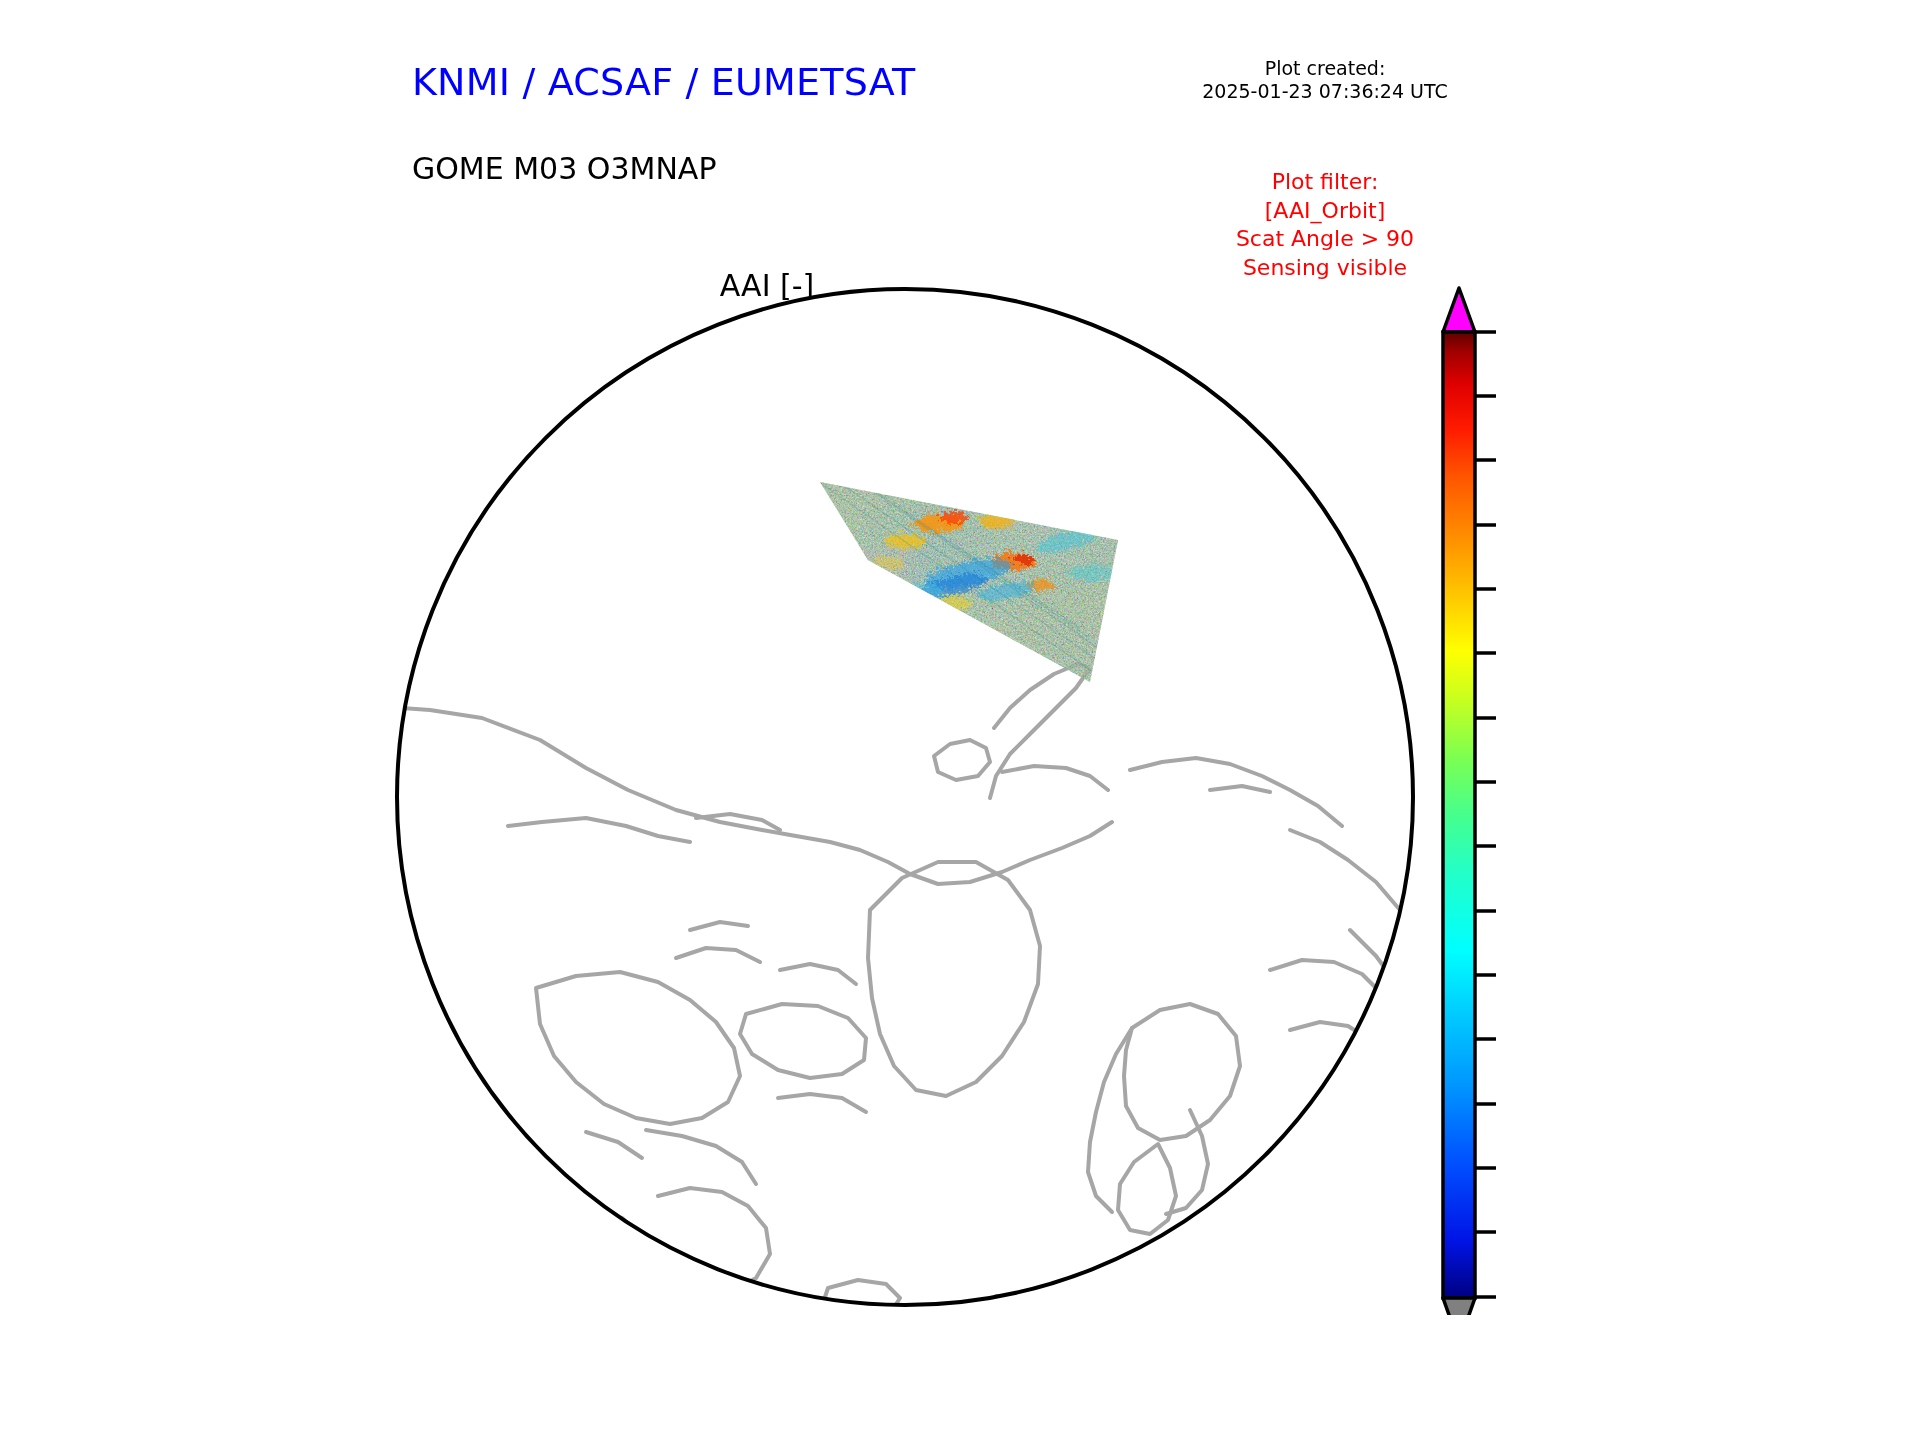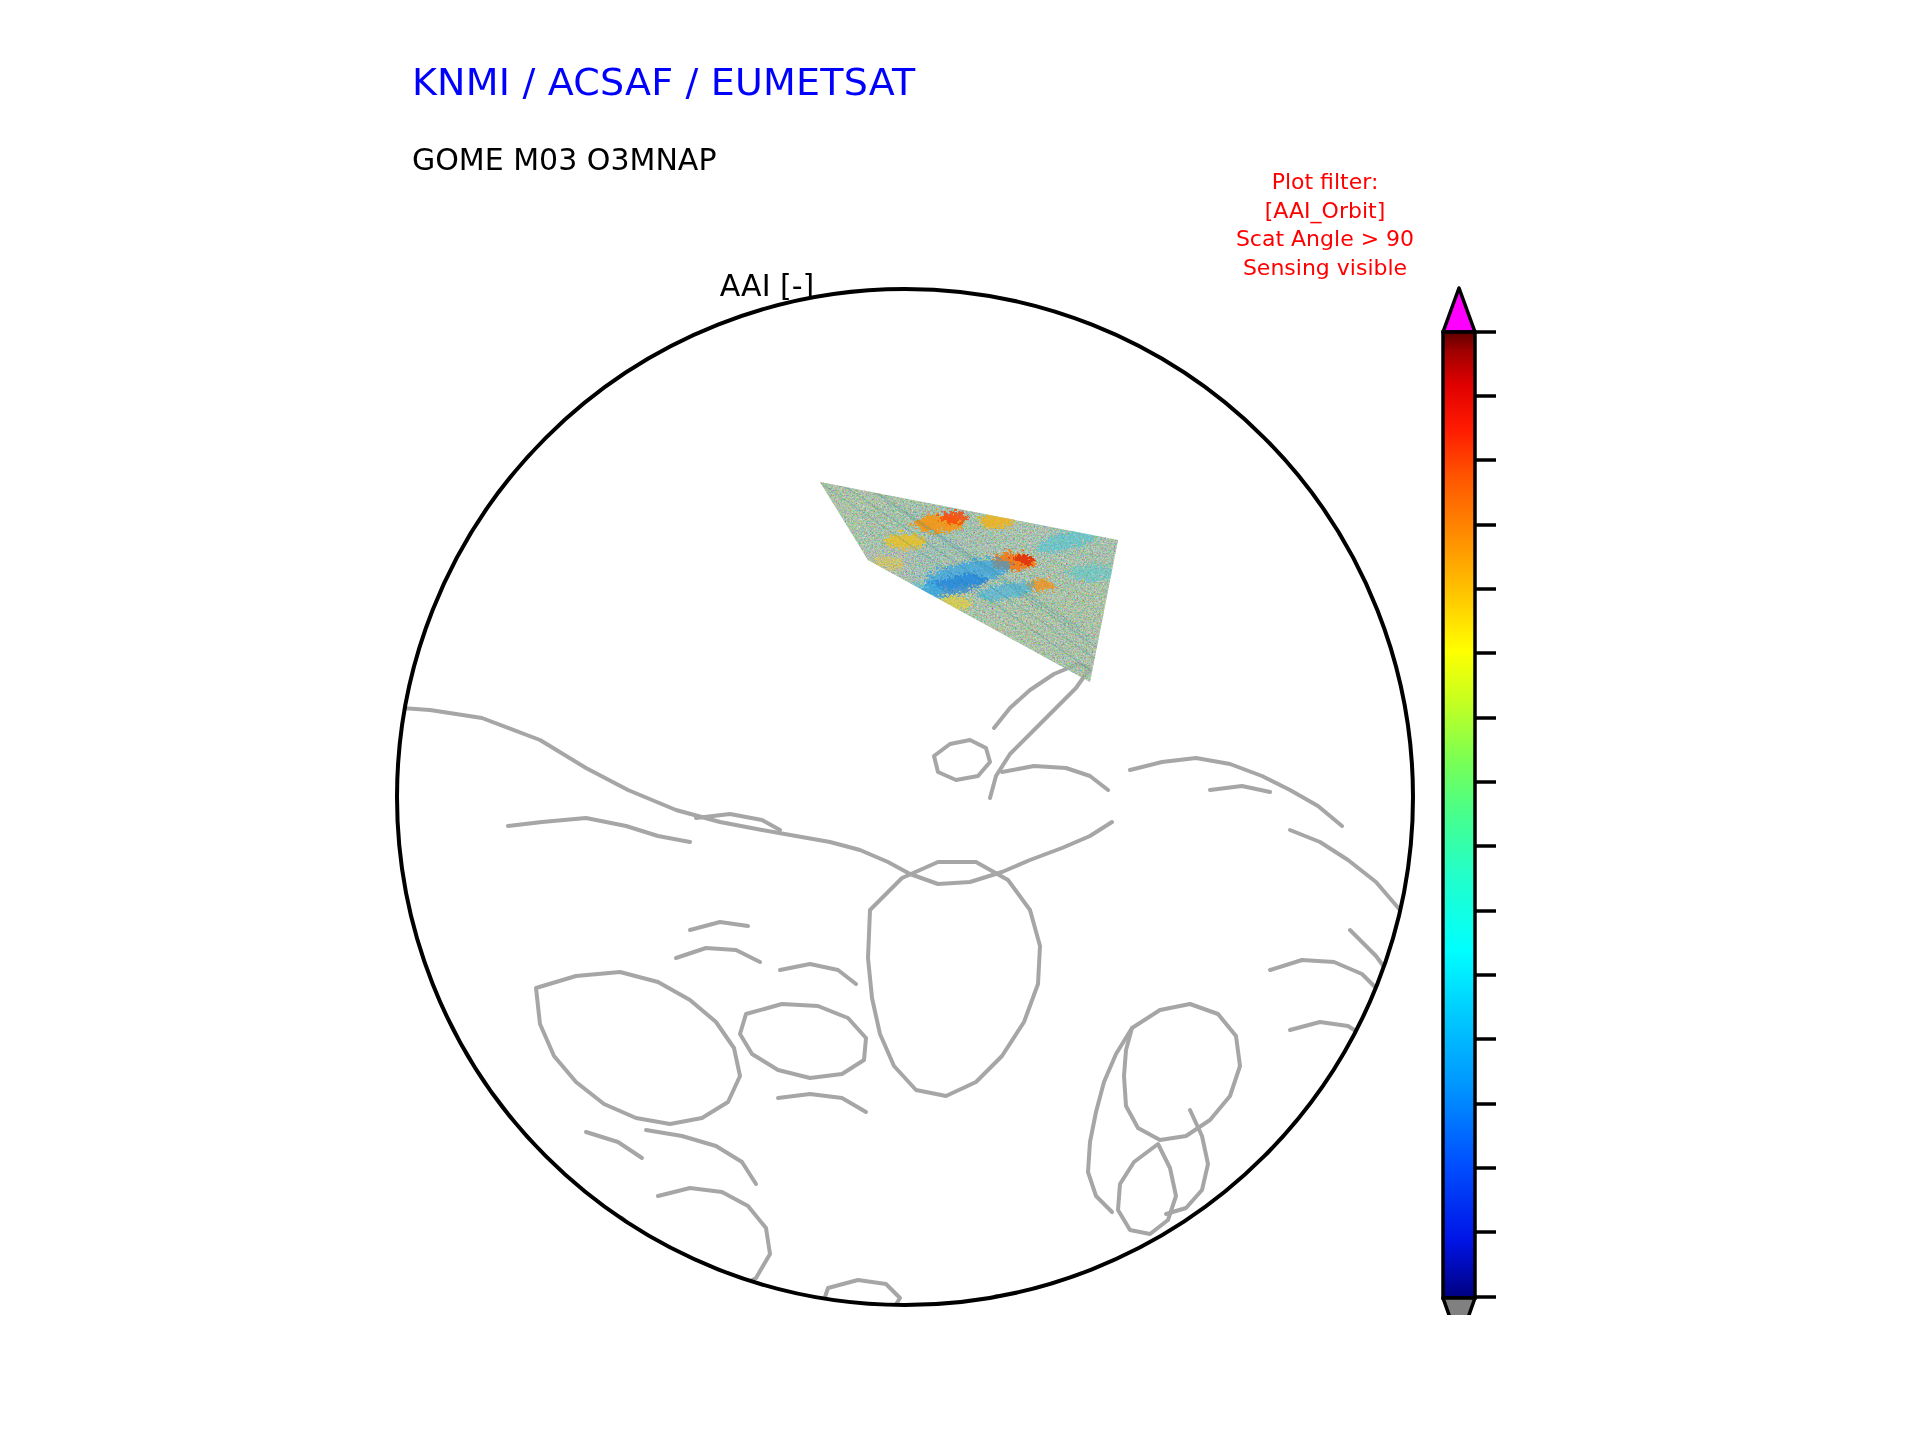--- a/index.html
+++ b/index.html
@@ -51,21 +51,21 @@
 
   .hdr-product {
     position: absolute;
     left: 412px;
     top: 140px;
     font-size: 30px;
     color: #000000;
     white-space: nowrap;
     line-height: 1.36;
   }
-  .hdr-product div { white-space: nowrap; }
+  .hdr-product div { white-space: nowrap; margin-top: 9px; }
 
   .hdr-quantity {
     position: absolute;
     left: 412px;
     top: 232px;
     width: 710px;
     text-align: center;
     font-size: 30px;
     color: #000000;
     white-space: nowrap;
@@ -105,20 +105,24 @@
   }
   #colorbar-svg { display: block; }
 </style>
 </head>
 <body>
 
 <div id="plot-root">
 
   <div class="hdr-institutes">KNMI / ACSAF / EUMETSAT</div>
 
+  <div class="hdr-created">
+    <div>Plot created:</div>
+    <div>2025-01-23 07:36:24 UTC</div>
+  </div>
 
   <div class="hdr-product">
     <div>GOME M03 O3MNAP</div>
   </div>
 
   <div class="hdr-quantity">AAI [-]</div>
 
   <div class="hdr-filter">
     <div>Plot filter:</div>
     <div>[AAI_Orbit]</div>

